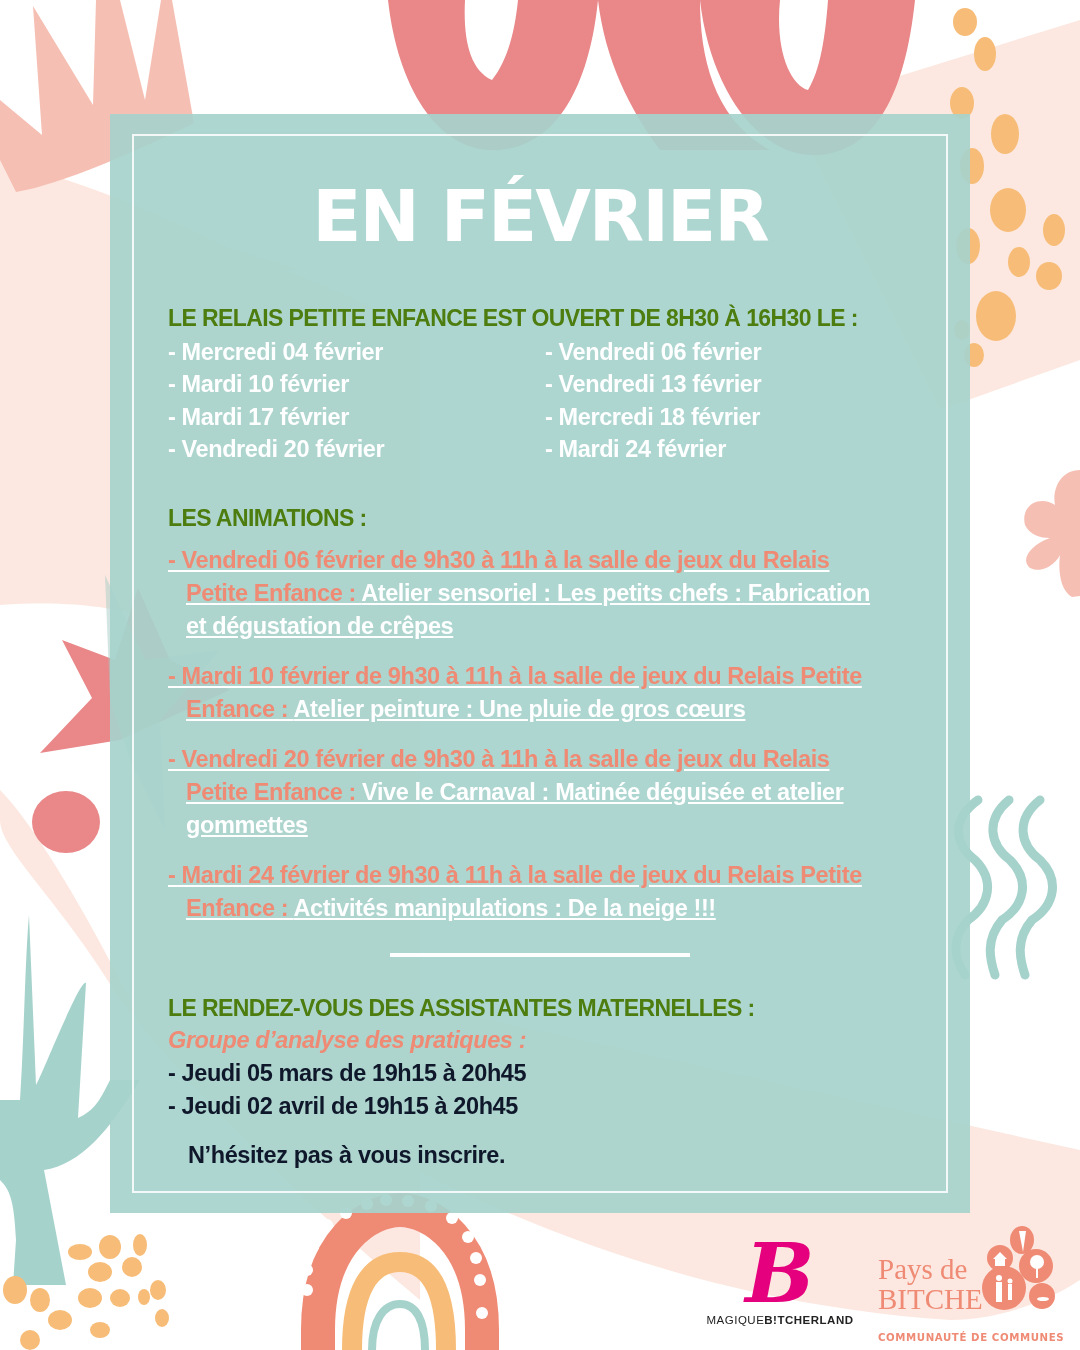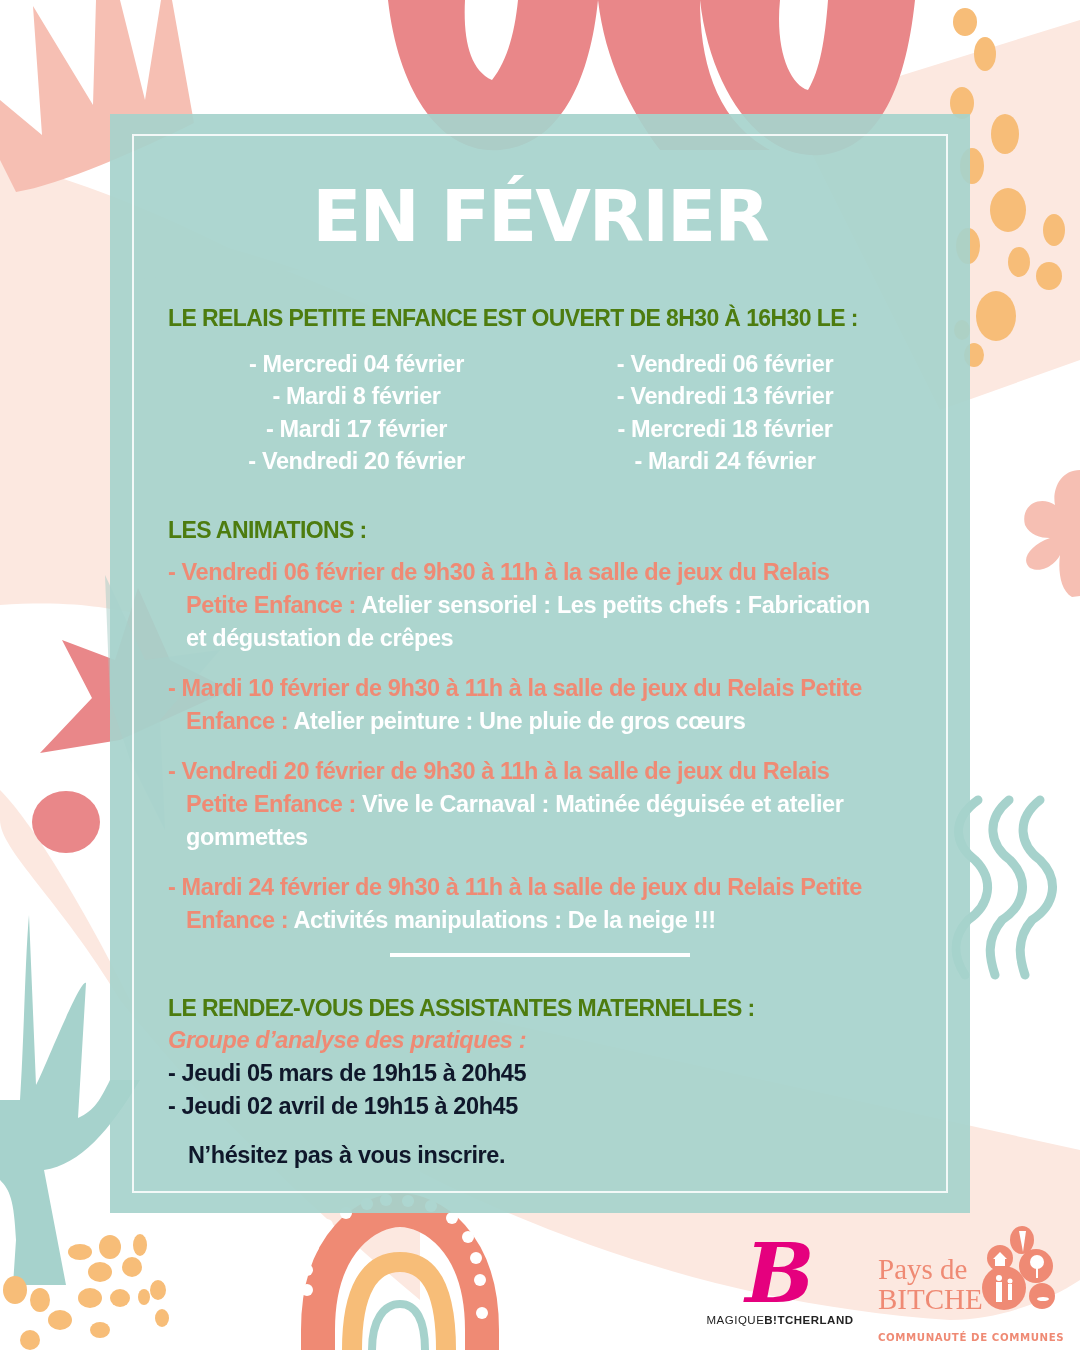--- a/index.html
+++ b/index.html
@@ -4,21 +4,21 @@
 <style>
   html, body { margin:0; padding:0; }
   body { width:1080px; height:1350px; position:relative; overflow:hidden; background:#ffffff; font-family:"Liberation Sans", sans-serif; }
   .bg { position:absolute; left:0; top:0; width:1080px; height:1350px; }
   .card { position:absolute; left:110px; top:114px; width:860px; height:1099px; background:rgba(166,210,204,0.92); }
   .card-border { position:absolute; left:132px; top:134px; width:816px; height:1059px; border:2px solid rgba(255,255,255,0.85); box-sizing:border-box; pointer-events:none; }
   .content { position:absolute; left:168px; top:180px; width:760px; color:#fff; }
   .title { position:absolute; left:110px; width:860px; top:180px; text-align:center; font-family:"DejaVu Sans", sans-serif; font-weight:bold; font-size:72px; letter-spacing:-2px; color:#ffffff; line-height:1; }
   .h { font-weight:bold; color:#4d7c0f; font-size:23px; letter-spacing:-0.6px; line-height:32px; white-space:nowrap; }
   .sub { color:#ef8a74;font-style:italic; }
-  .days { display:grid; grid-template-columns:377px 360px; row-gap:0; margin-top:14px;text-align:center; }
+  .days { display:grid; grid-template-columns:377px 360px; row-gap:0; margin-top:2px; }
   .day { font-weight:bold; font-size:23.5px; line-height:32.4px; letter-spacing:-0.4px; color:#fff; white-space:nowrap; }
   .anim { font-weight:bold; font-size:23.5px; line-height:33px; letter-spacing:-0.4px; padding-left:18px; text-indent:-18px; margin-bottom:17px; }
   .anim .lead { color:#ef8a74; }
   .anim .desc { color:#fff; }
   .sep { position:absolute; left:390px; top:953px; width:300px; height:4px; background:#fff; }
   .rdv-line { font-weight:bold; font-size:23.5px; line-height:33px; letter-spacing:-0.4px; color:#0f172a; white-space:nowrap; }
   .logo1 { position:absolute; left:700px; top:1232px; width:160px; height:100px; text-align:center; }
   .logo1 .mark { font-family:"DejaVu Serif", serif; font-weight:bold; font-size:82px; color:#e5007e; line-height:82px; font-style:italic; }
   .logo1 .txt { font-size:11.5px; color:#222; letter-spacing:0.5px; }
   .logo1 .txt b { font-weight:bold; }
@@ -119,30 +119,30 @@
 <div class="card"></div>
 <div class="card-border"></div>
 
 <h1 class="title" style="margin:0;">EN FÉVRIER</h1>
 
 <div class="content" style="top:302px;">
   <div class="h">LE RELAIS PETITE ENFANCE EST OUVERT DE 8H30 À 16H30 LE :</div>
   <div class="days">
     <div class="day">- Mercredi 04 février</div>
     <div class="day">- Vendredi 06 février</div>
-    <div class="day">- Mardi 8 février</div>
+    <div class="day">- Mardi 10 février</div>
     <div class="day">- Vendredi 13 février</div>
     <div class="day">- Mardi 17 février</div>
     <div class="day">- Mercredi 18 février</div>
     <div class="day">- Vendredi 20 février</div>
     <div class="day">- Mardi 24 février</div>
   </div>
 
   <div class="h" style="margin-top:36px;">LES ANIMATIONS :</div>
-  <div style="margin-top:10px; width:720px;">
+  <div style="margin-top:10px; width:720px;text-decoration:underline;">
     <div class="anim">
       <span class="lead">- Vendredi 06 février de 9h30 à 11h à la salle de jeux du Relais Petite Enfance : </span><span class="desc">Atelier sensoriel : Les petits chefs : Fabrication et dégustation de crêpes</span>
     </div>
     <div class="anim">
       <span class="lead">- Mardi 10 février de 9h30 à 11h à la salle de jeux du Relais Petite Enfance : </span><span class="desc">Atelier peinture : Une pluie de gros cœurs</span>
     </div>
     <div class="anim">
       <span class="lead">- Vendredi 20 février de 9h30 à 11h à la salle de jeux du Relais Petite Enfance : </span><span class="desc">Vive le Carnaval : Matinée déguisée et atelier gommettes</span>
     </div>
     <div class="anim">

